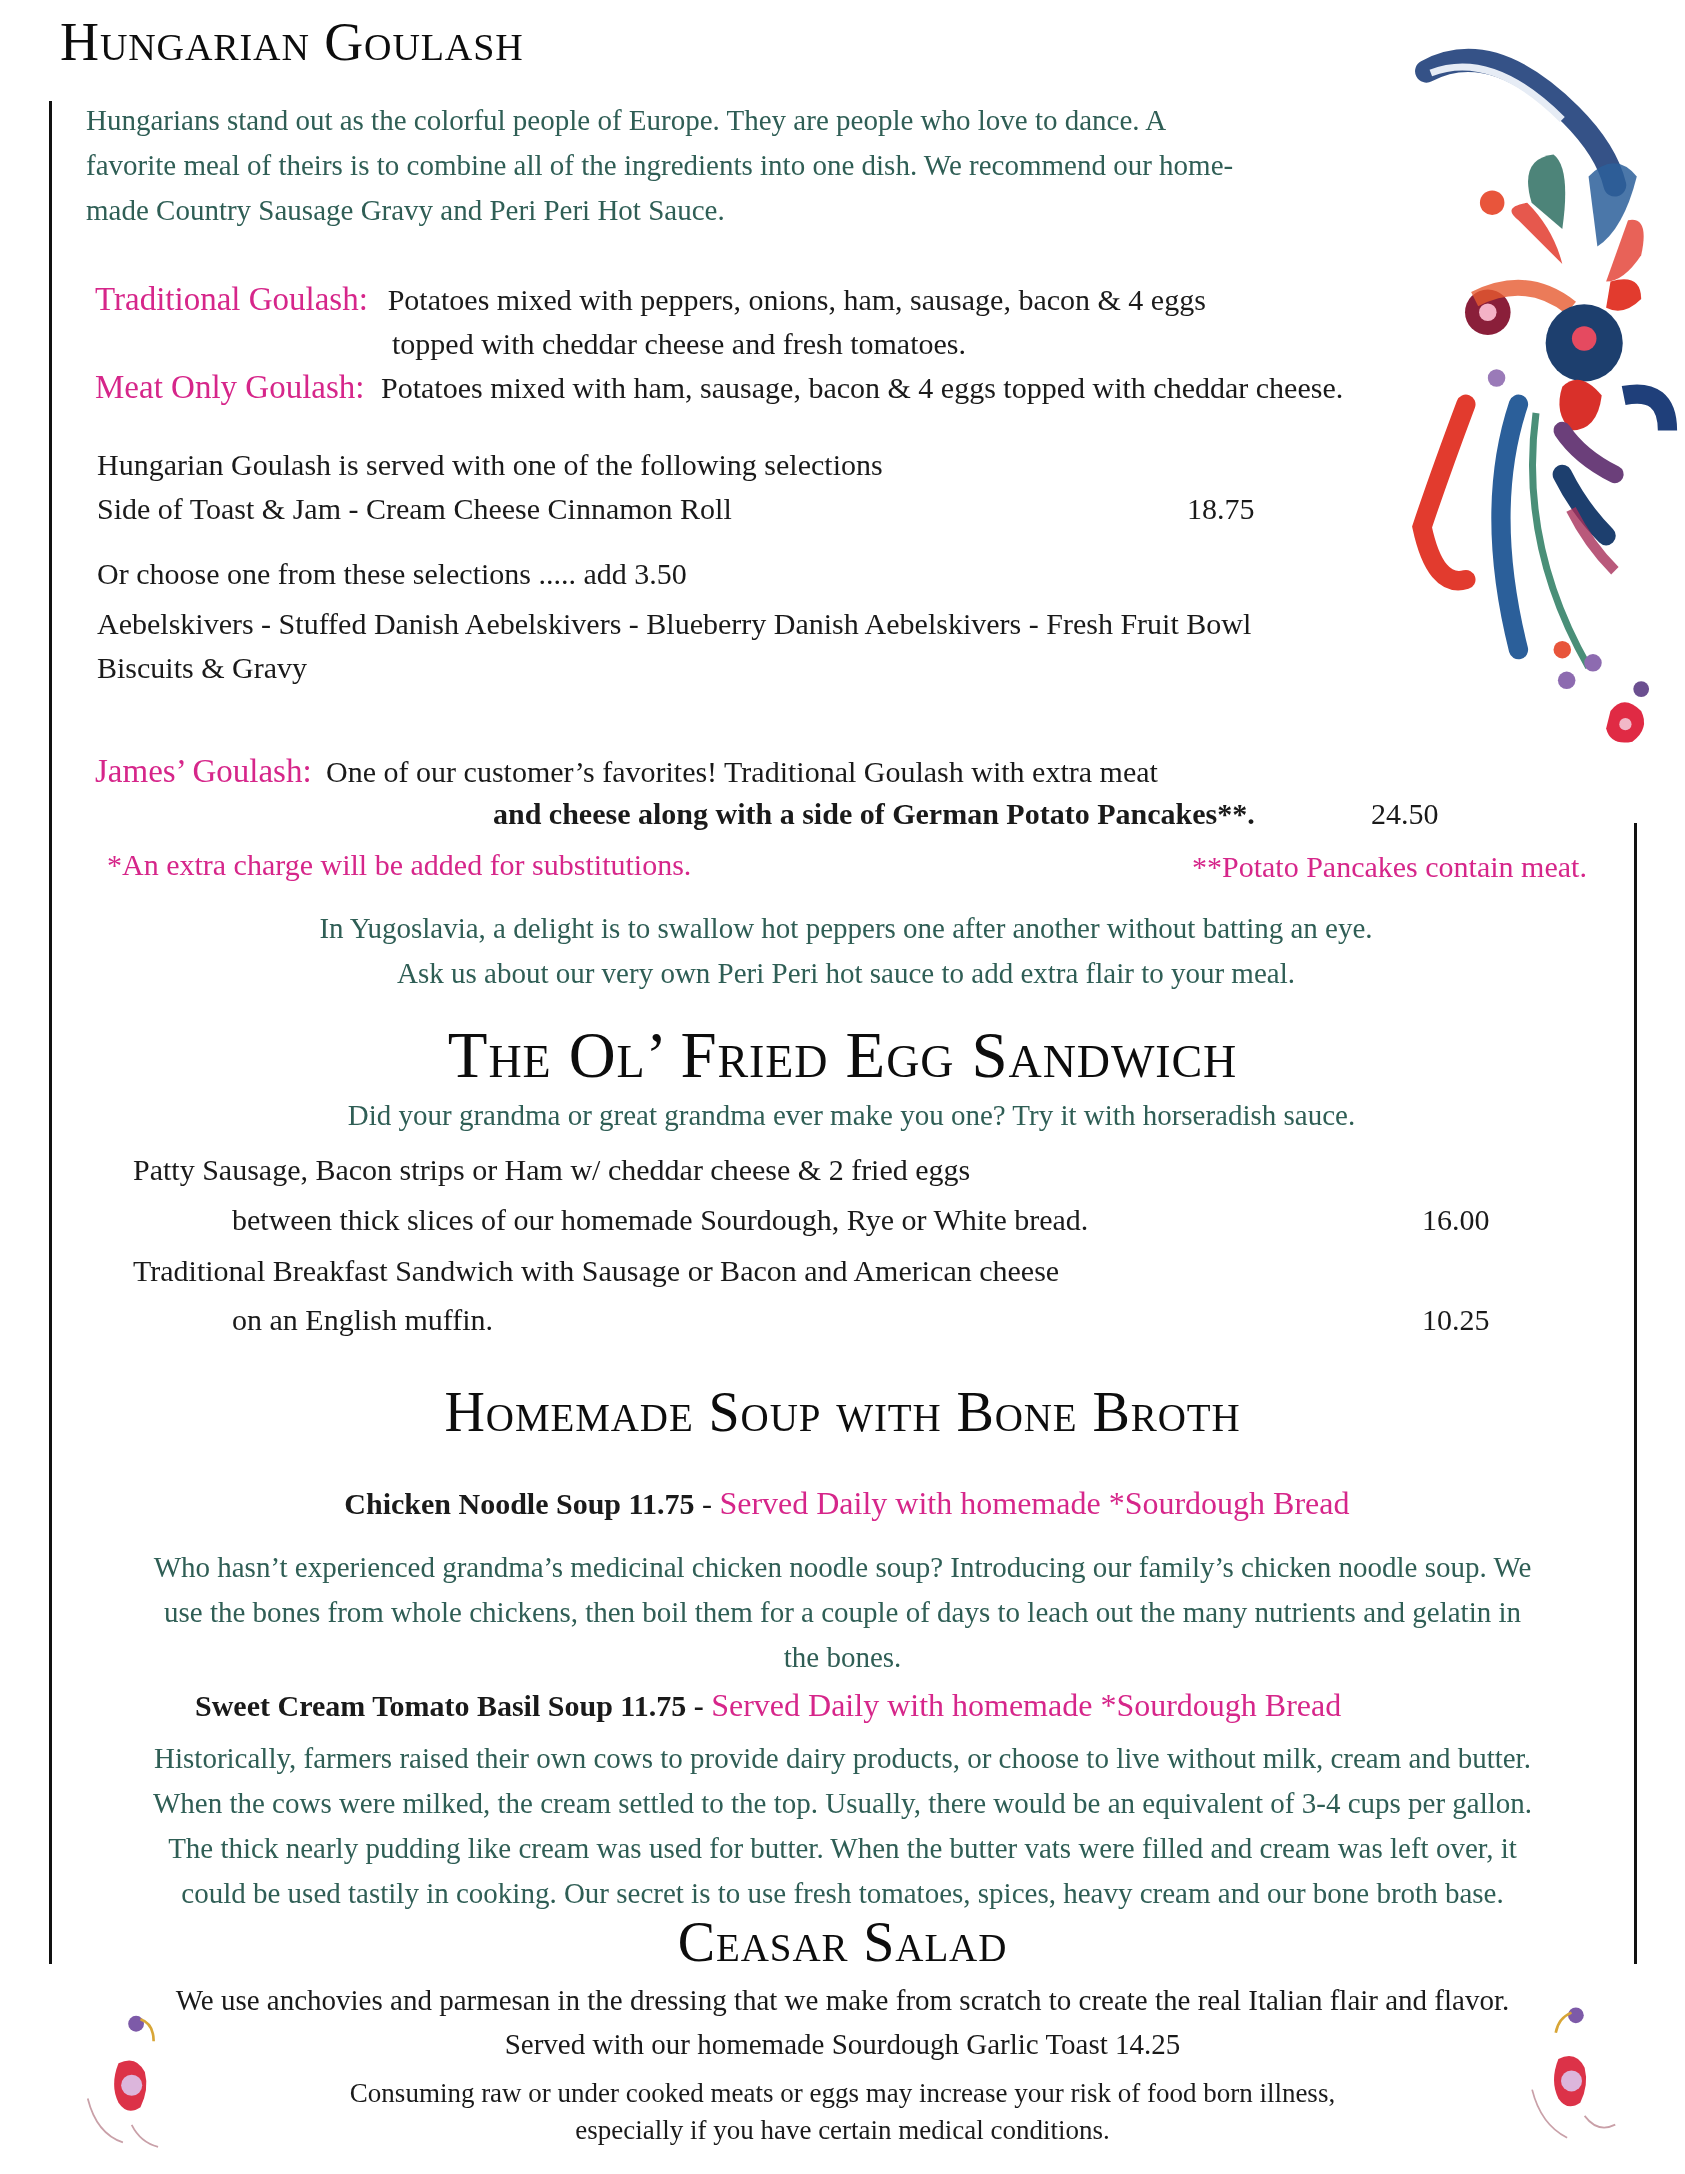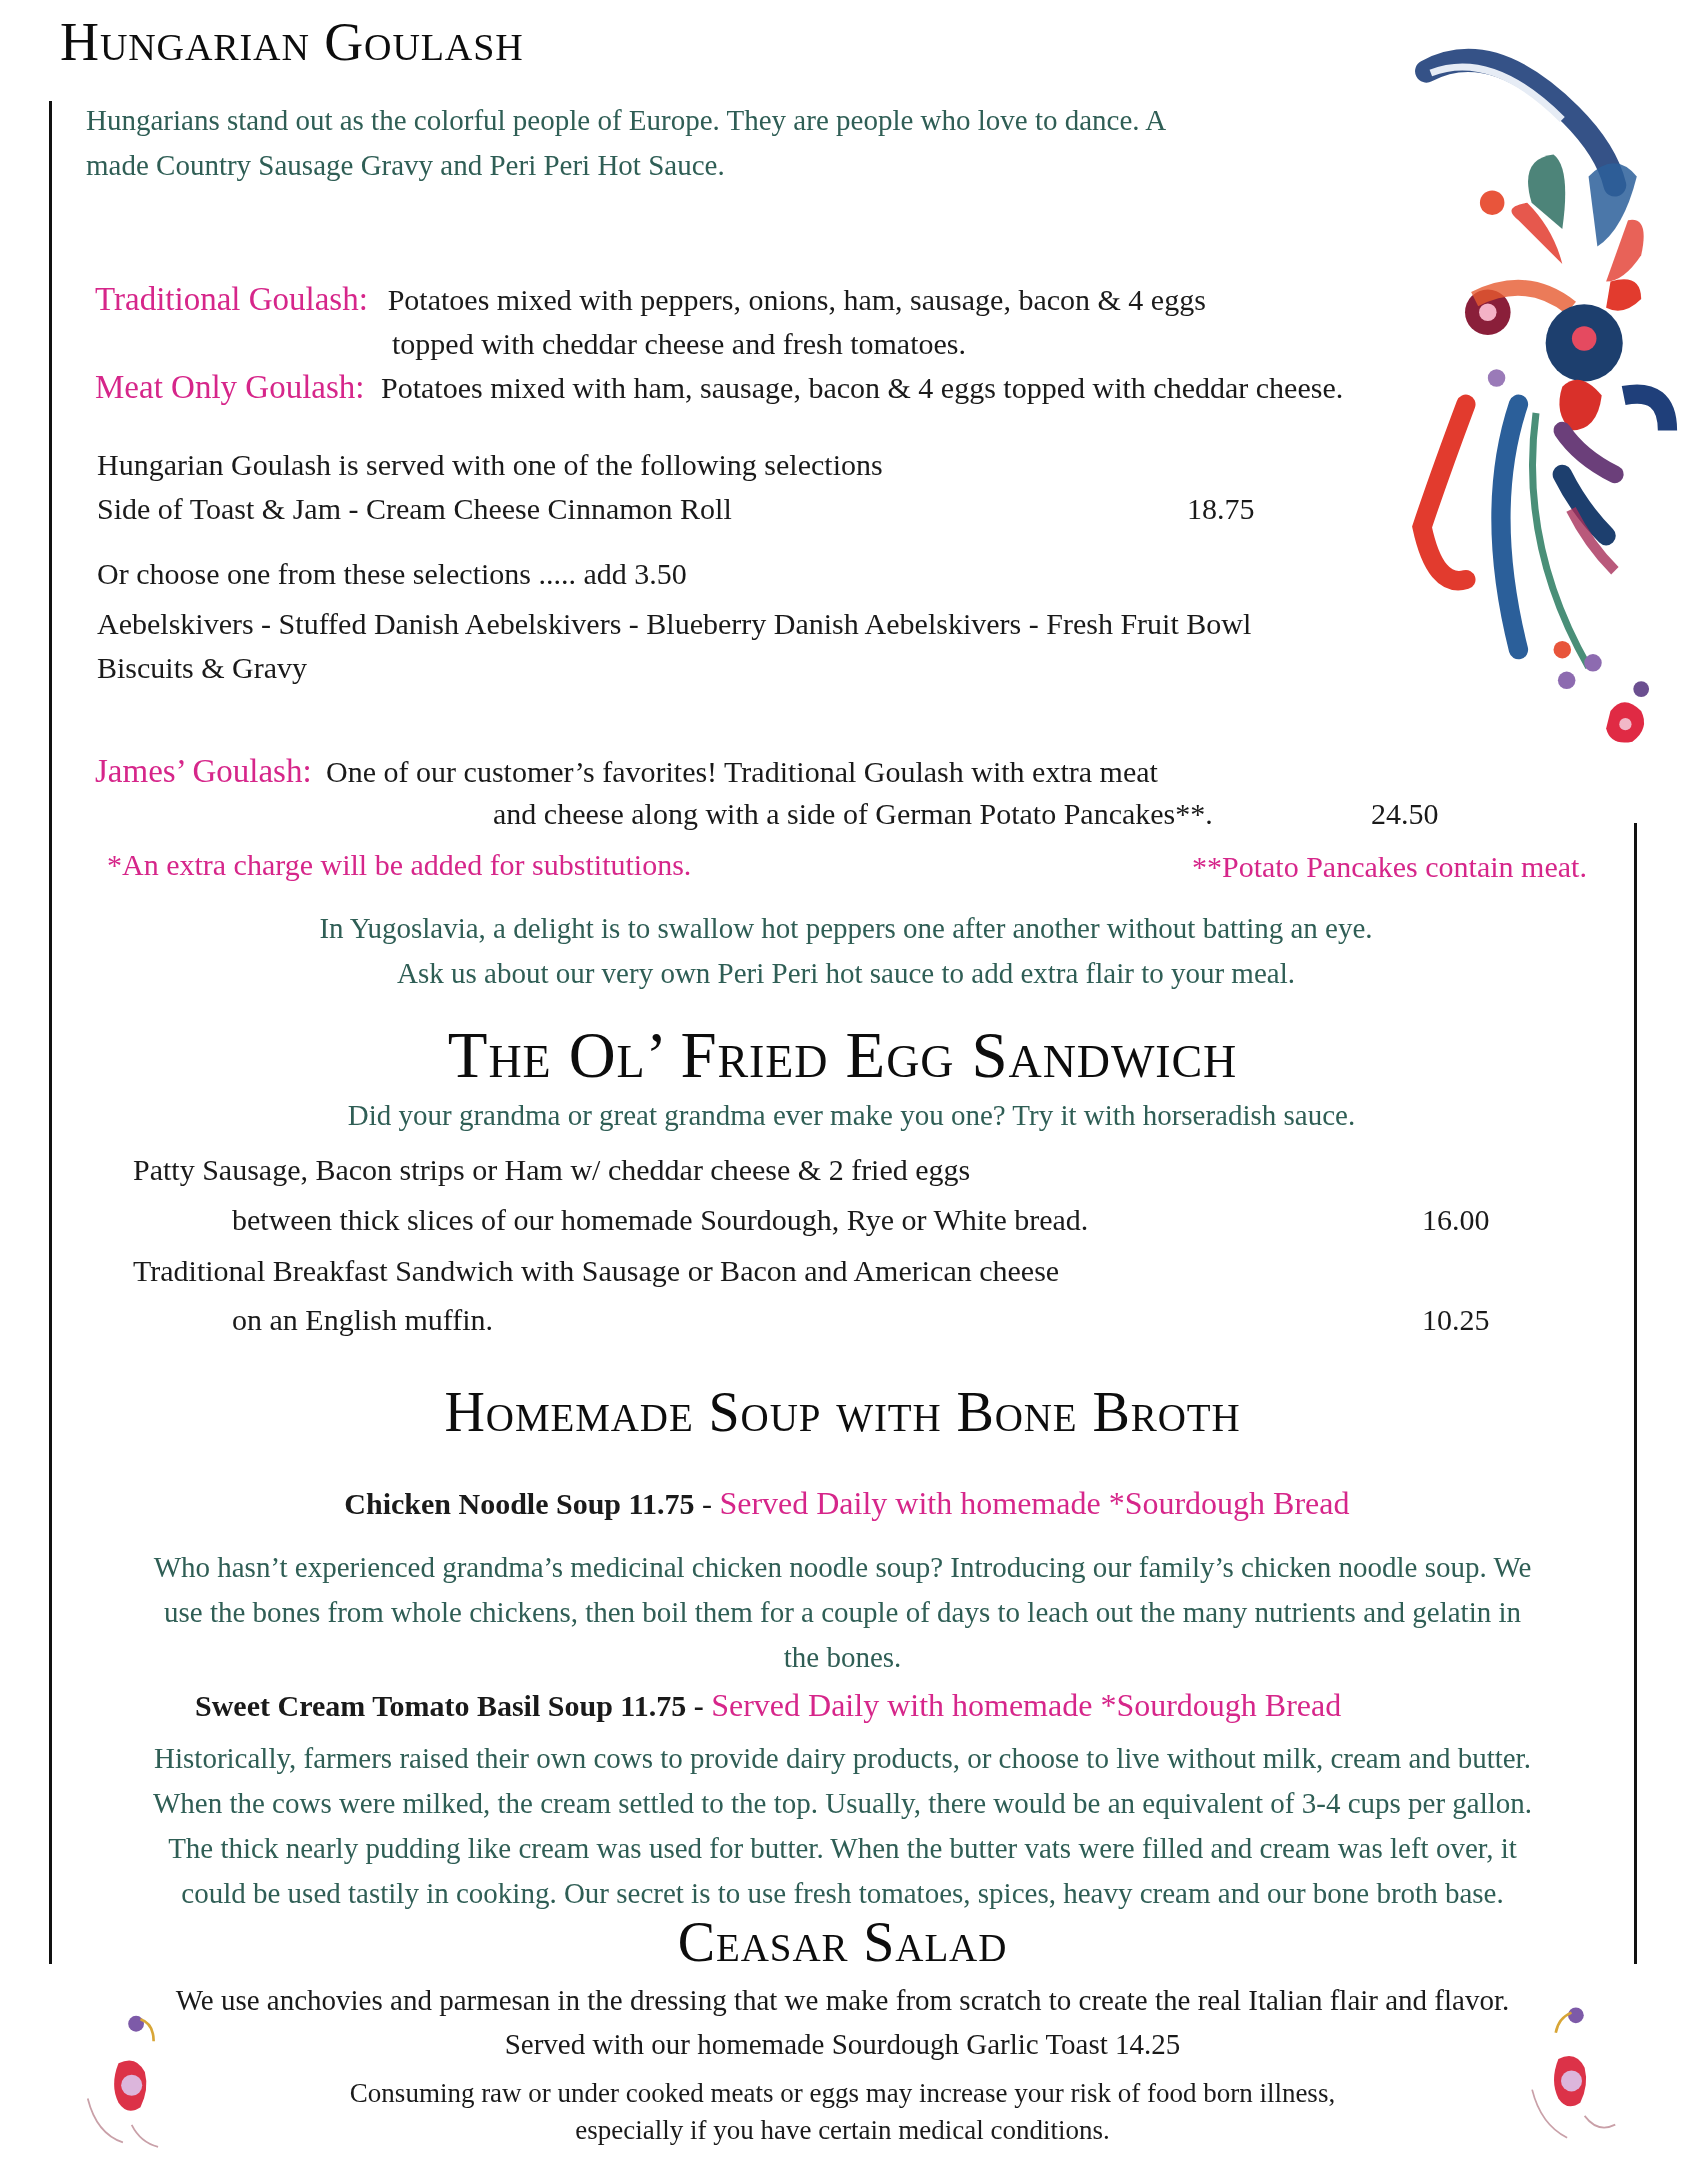--- a/index.html
+++ b/index.html
@@ -74,20 +74,21 @@
   <path d="M60 22 Q45 28 42 45" stroke="#d8a637" stroke-width="3" fill="none"></path>
   <path d="M45 75 Q65 65 75 85 Q80 105 70 125 Q55 135 45 120 Q35 100 45 75 Z" fill="#dc3248"></path>
   <circle cx="60" cy="100" r="12" fill="#dcb6dc"></circle>
   <path d="M15 110 Q25 150 55 165 M75 140 Q90 160 110 150" stroke="#c9a0a8" stroke-width="2" fill="none"></path>
 </svg>
 
 <h1 class="abs h1" style="left:60px; top:10.5px; font-size:54px;">Hungarian Goulash</h1>
 
 <div class="abs teal t33" style="left:86px; top:98px; line-height:45px;">
   <div>Hungarians stand out as the colorful people of Europe.  They are people who love  to dance.  A</div>
+  <div>favorite meal of theirs is to combine all of the ingredients into one dish.  We recommend our home-</div>
   <div>made Country Sausage Gravy and Peri Peri Hot Sauce.</div>
 </div>
 
 <div class="abs t34" style="left:95px; top:281px;">
   <span class="pink" style="font-size:33px;">Traditional Goulash:</span>
   <span class="black" style="margin-left:12.3px;">Potatoes mixed with peppers, onions, ham, sausage, bacon &amp; 4 eggs</span>
 </div>
 <div class="abs black t34" style="left:392px; top:327px;">topped with cheddar cheese and fresh tomatoes.</div>
 
 <div class="abs t34" style="left:95px; top:369px;">
@@ -102,21 +103,21 @@
 <div class="abs black t34" style="left:97px; top:557px;">Or choose one from these selections    ..... add 3.50</div>
 <div class="abs black t34" style="left:97px; top:602px; line-height:44px;">
   <div>Aebelskivers - Stuffed Danish Aebelskivers - Blueberry Danish Aebelskivers - Fresh Fruit Bowl</div>
   <div>Biscuits &amp; Gravy</div>
 </div>
 
 <div class="abs t34" style="left:95px; top:753px;">
   <span class="pink" style="font-size:33px;">James’ Goulash:</span>
   <span class="black" style="margin-left:7px;">One of our customer’s favorites!  Traditional Goulash with extra meat</span>
 </div>
-<div class="abs black t34" style="left:493px; top:797px;">and cheese along with a side of German Potato Pancakes**.</div>
+<div class="abs black t34" style="left:493px; top:797px;font-weight:bold;">and cheese along with a side of German Potato Pancakes**.</div>
 <div class="abs black t34" style="left:1355px; top:797px;margin-left:16px;">24.50</div>
 
 <div class="abs pink" style="left:107px; top:848px; font-size:30px;">*An extra charge will be added for substitutions.</div>
 <div class="abs pink" style="left:1192px; top:850px; font-size:30px;">**Potato Pancakes contain meat.</div>
 
 <div class="abs teal t33 center" style="top:906px; line-height:45px; padding-left:7px;">
   <div>In Yugoslavia, a delight is to swallow hot peppers one after another without batting an eye.</div>
   <div>Ask us about our very own Peri Peri hot sauce to add extra flair to your meal.</div>
 </div>
 

